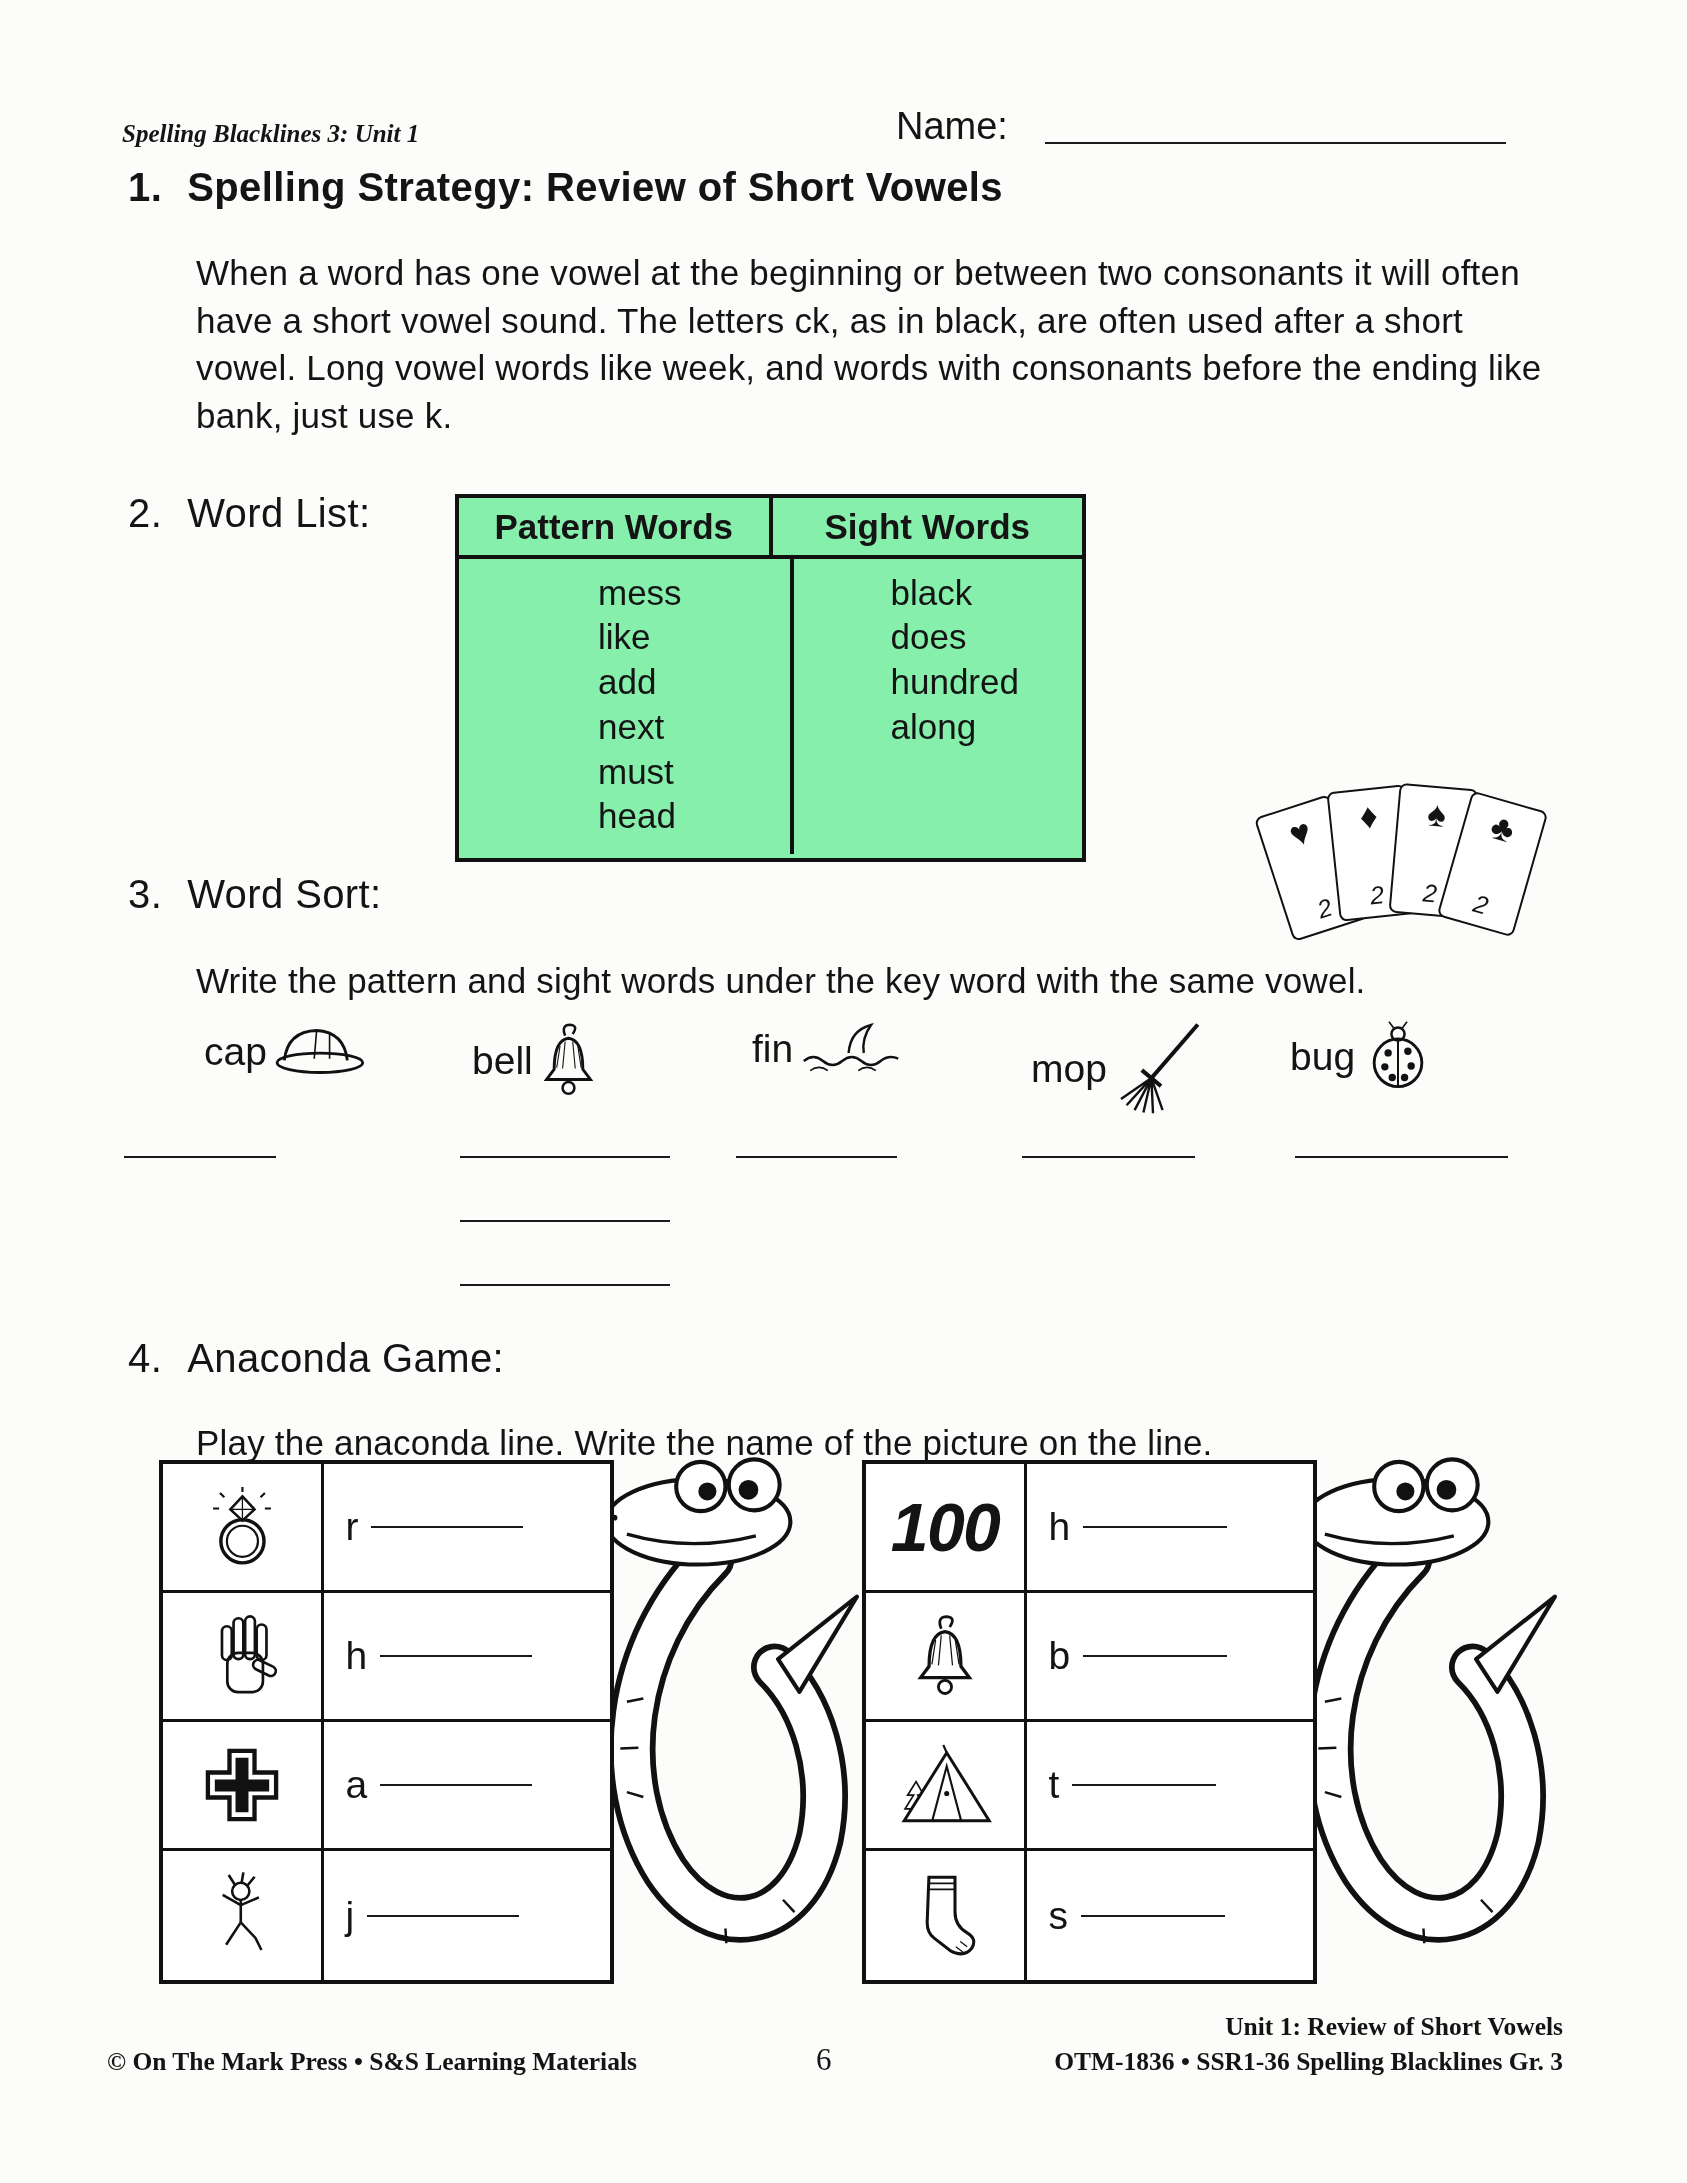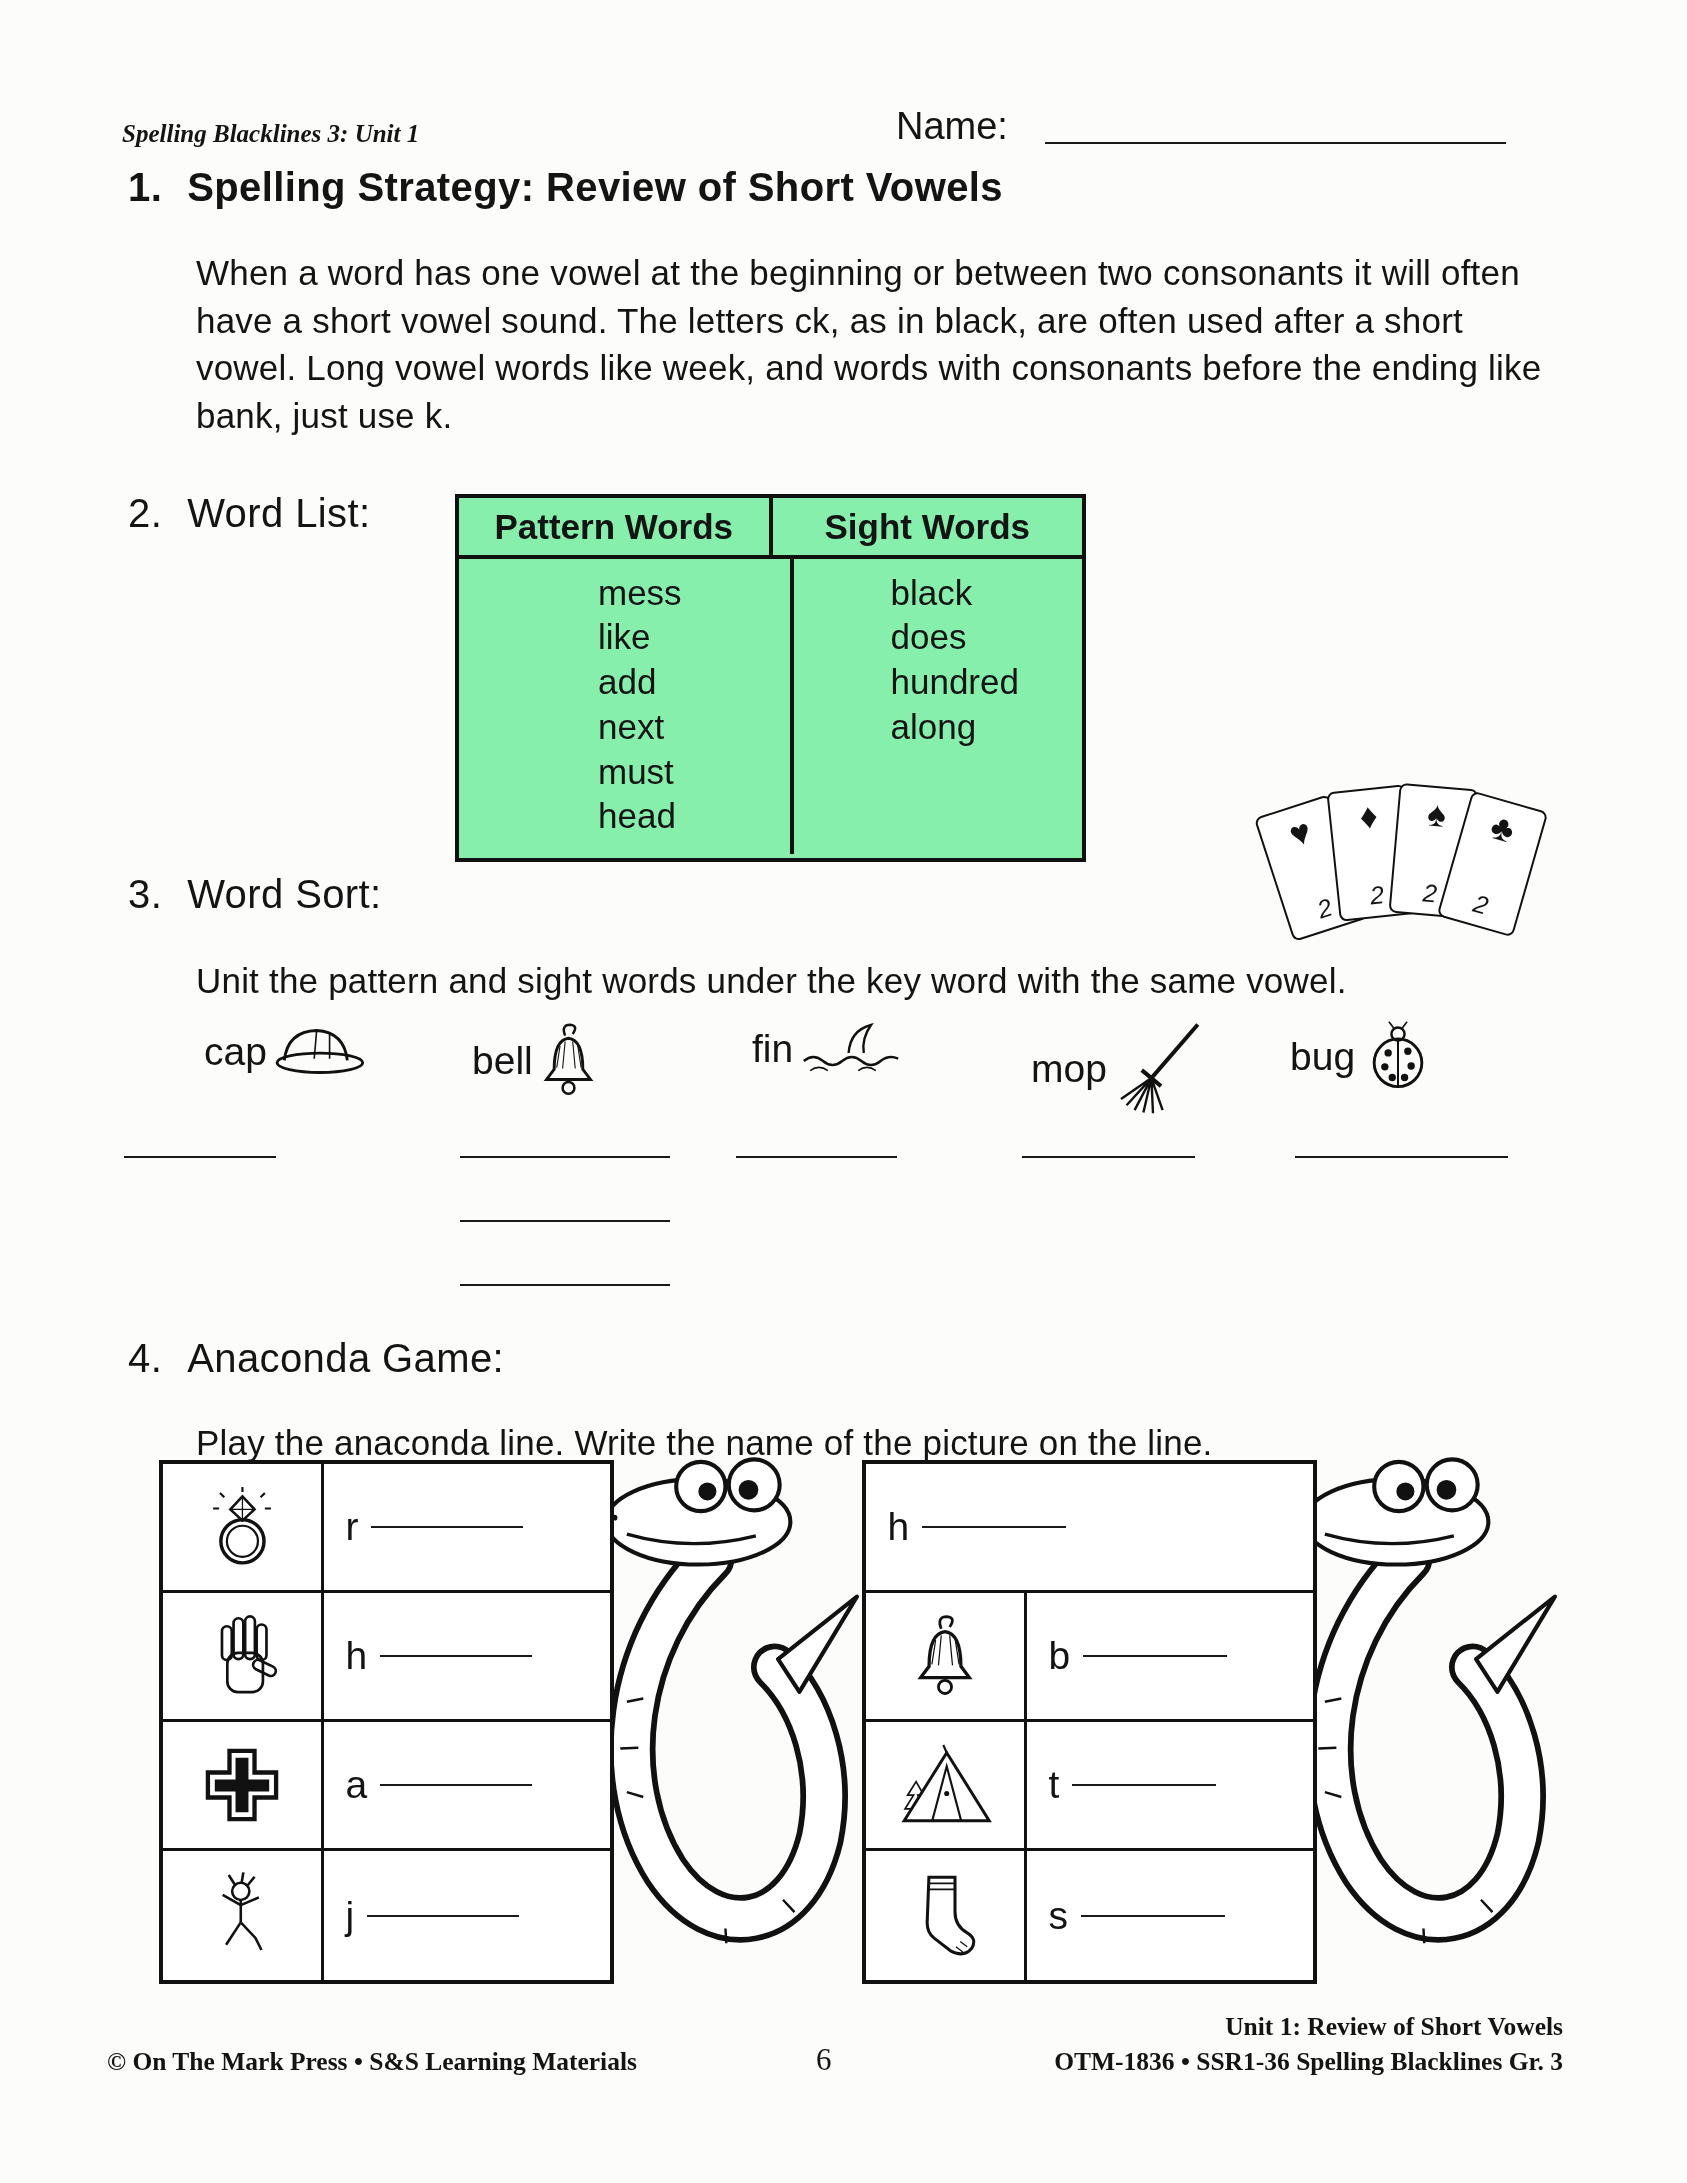--- a/index.html
+++ b/index.html
@@ -114,21 +114,21 @@
     </div>
     <div class="card c4">
       <span class="suit">♣</span>
       <span class="rank">2</span>
     </div>
   </div>
 
   <div class="abs heading" style="left:128px; top:872px; font-weight:normal;">
     <span>3.</span><span class="ht">Word Sort:</span>
   </div>
-  <div class="abs bodytext" style="left:196px; top:957px; width:1384px;">Unit the pattern and sight words under the key word with the same vowel.</div>
+  <div class="abs bodytext" style="left:196px; top:957px; width:1384px;">Write the pattern and sight words under the key word with the same vowel.</div>
 
   <div class="kw" style="left:204px;">
     <span class="kw-label">cap</span>
     <svg width="97" height="63" viewBox="0 0 120 70">
       <path d="M14 46 Q18 10 54 9 Q88 11 92 46" fill="none" stroke="#111" stroke-width="3.5"></path>
       <ellipse cx="58" cy="49" rx="53" ry="12" fill="none" stroke="#111" stroke-width="3.5"></ellipse>
       <path d="M54 9 L51 44 M70 12 L70 44" fill="none" stroke="#111" stroke-width="2"></path>
     </svg>
   </div>
   <div class="kw" style="left:472px;text-align:center;">
@@ -273,20 +273,23 @@
       </div>
       <div class="acell-ans">
         <span class="ltr">j</span>
         <span class="line" style="width:152px;"></span>
       </div>
     </div>
   </div>
 
   <div class="agrid" style="left:862px; top:1460px;">
     <div class="arow">
+      <div class="acell-icon">
+        <span class="hundred">100</span>
+      </div>
       <div class="acell-ans">
         <span class="ltr">h</span>
         <span class="line" style="width:144px;"></span>
       </div>
     </div>
     <div class="arow">
       <div class="acell-icon">
         <svg width="66" height="89" viewBox="0 0 70 95">
           <path d="M31 18 Q26 5 37 5 Q47 6 40 16" fill="none" stroke="#111" stroke-width="3"></path>
           <path d="M18 58 Q18 23 35 21 Q52 23 52 58 L61 70 L9 70 Z" fill="none" stroke="#111" stroke-width="3.5"></path>

